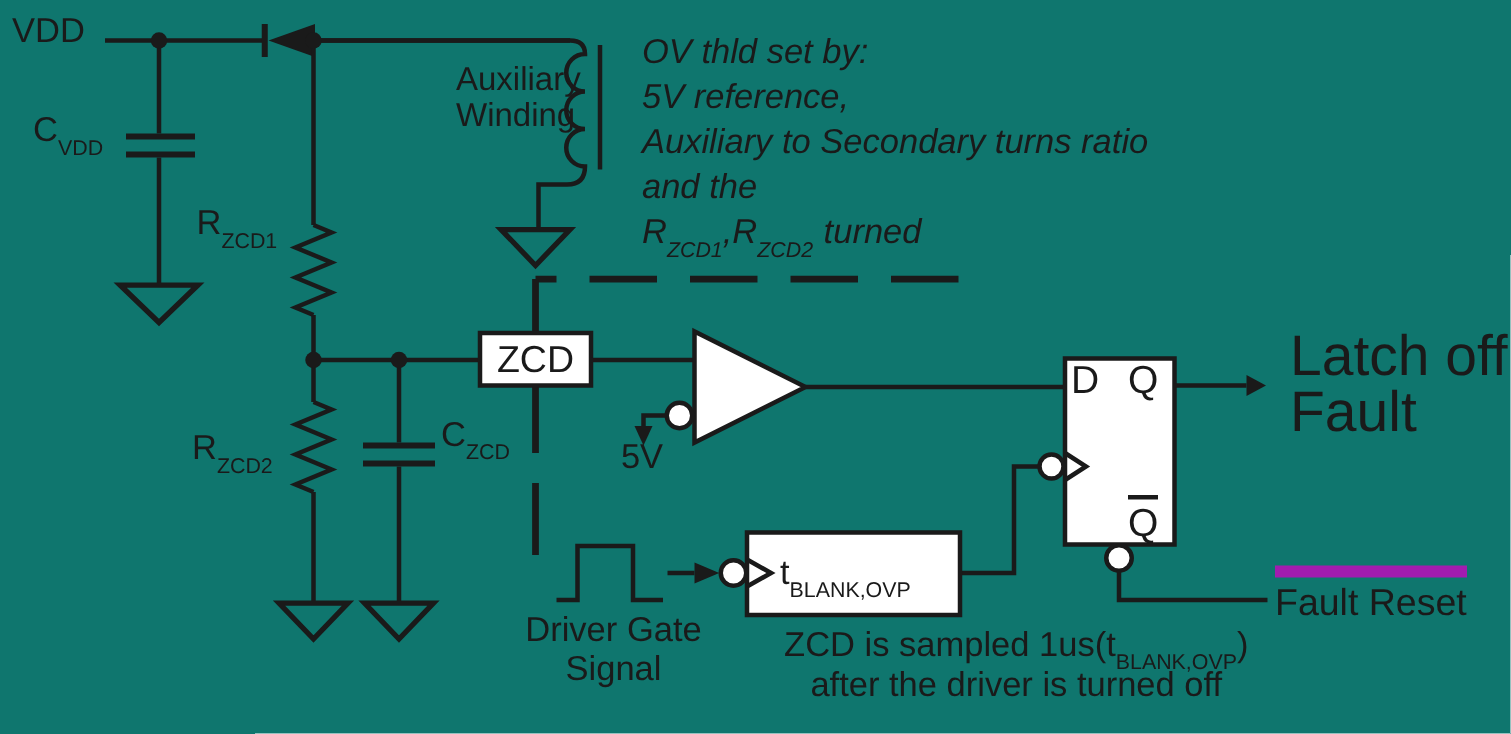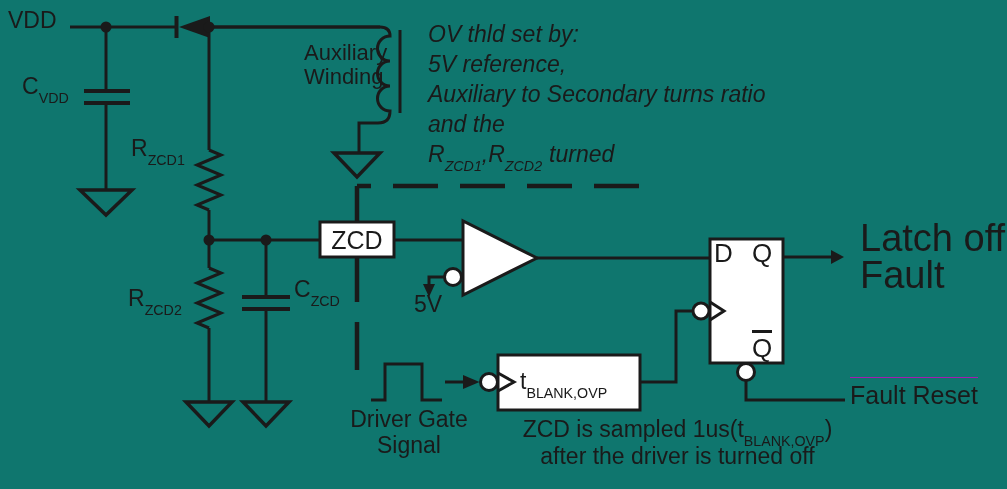--- a/index.html
+++ b/index.html
@@ -9,21 +9,21 @@
   .t{position:absolute;white-space:nowrap;line-height:1.12;color:#1a1a1a;}
   .f22{font-size:22px;margin-left:22px;}
   .f23{font-size:23px;}
   .f25{font-size:25px;}
   .f26{font-size:26px;}
   .f30{font-size:38px;}
   sub.s{font-size:0.62em;position:relative;top:0.22em;line-height:0;}
   .ovnote div{line-height:30px;}
   .center{text-align:center;}
   .overbar{display:inline-block;border-top:3px solid #1a1a1a;padding-top:1px;}
-  .overbar4{display:inline-block;border-top:1px solid #a21caf;padding-top:3px;}
+  .overbar4{display:inline-block;border-top:8px solid #a21caf;padding-top:3px;}
   .tail{margin-left:7px;}
 </style>
 </head>
 <body>
 
 <div class="canvas">
 
   <svg width="1007" height="489" viewBox="0 0 1007 489">
     <g stroke="#1a1a1a" stroke-width="3" fill="none">
 

